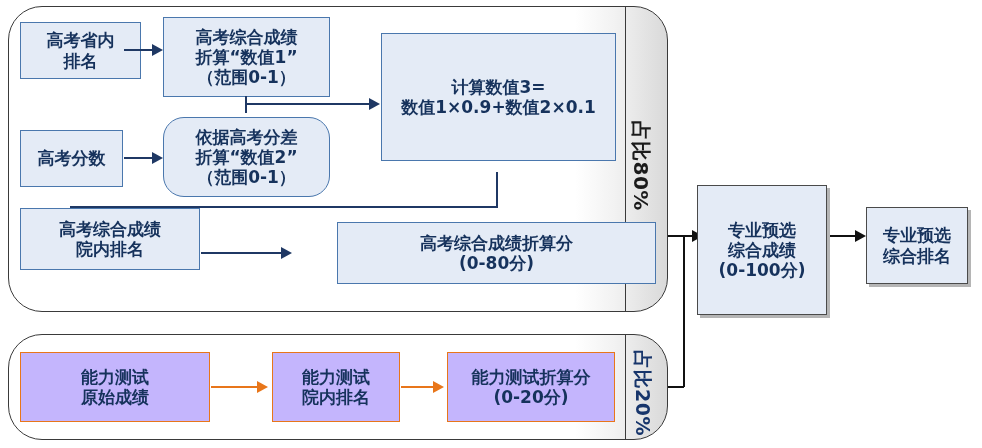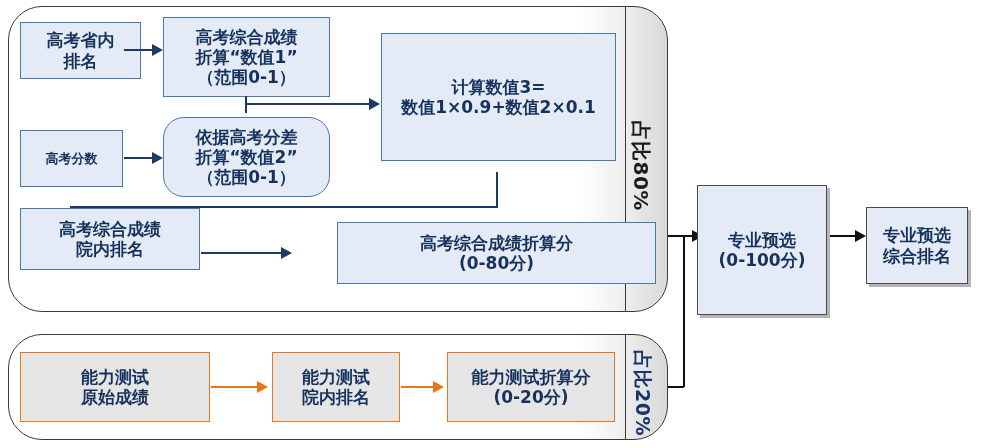--- a/index.html
+++ b/index.html
@@ -54,21 +54,21 @@
     font-weight: bold;
     line-height: 1.18;
     background: #e3eaf5;
     border: 1.4px solid #4472a8;
   }
   .node.blue {
     background: #e4ebf6;
     border: 1.4px solid #4a77ad;
   }
   .node.orange {
-    background: #e5e5e5;
+    background: #c4b5fd;
     border: 1.7px solid #e8761a;
   }
   .node.gray {
     background: #e4ebf6;
     border: 1.6px solid #4a4a4a;
     box-shadow: 3px 3px 0 rgba(120,120,120,0.55);
   }
   .node .txt { display: block; width: 100%; }
   .node .line { display: block; }
 
@@ -125,21 +125,21 @@
   <div class="arrow right" style="left:152px; top:44px;"></div>
 
   <div class="node blue" style="left:163px; top:17px; width:167px; height:80px; font-size:17px;">
     <span class="txt">
       <span class="line">高考综合成绩</span>
       <span class="line">折算“数值1”</span>
       <span class="line">（范围0-1）</span>
     </span>
   </div>
 
-  <div class="node blue" style="left:20px; top:130px; width:103px; height:57px; font-size:13px;">
+  <div class="node blue" style="left:20px; top:130px; width:103px; height:57px; font-size:17px;">
     <span class="txt">
       <span class="line">高考分数</span>
     </span>
   </div>
 
   <div class="seg h" style="left:124px; top:157px; width:30px;"></div>
   <div class="arrow right" style="left:152px; top:152px;"></div>
 
   <div class="node blue" style="left:163px; top:117px; width:167px; height:80px; font-size:17px;border-radius:21px;">
     <span class="txt">
@@ -219,20 +219,21 @@
   <div class="seg h black" style="left:668px; top:386px; width:16px;"></div>
 
   <div class="seg v black" style="left:683px; top:235px; height:152px;"></div>
 
   <div class="seg h black" style="left:683px; top:235px; width:14px;"></div>
   <div class="arrow right black" style="left:692px; top:230px;"></div>
 
   <div class="node gray" style="left:697px; top:185px; width:130px; height:130px; font-size:17px;">
     <span class="txt">
       <span class="line">专业预选</span>
+      <span class="line">综合成绩</span>
       <span class="line">(0-100分)</span>
     </span>
   </div>
 
   <div class="seg h black" style="left:830px; top:235px; width:28px;"></div>
   <div class="arrow right black" style="left:855px; top:230px;"></div>
 
   <div class="node gray" style="left:866px; top:207px; width:102px; height:77px; font-size:17px;">
     <span class="txt">
       <span class="line">专业预选</span>

